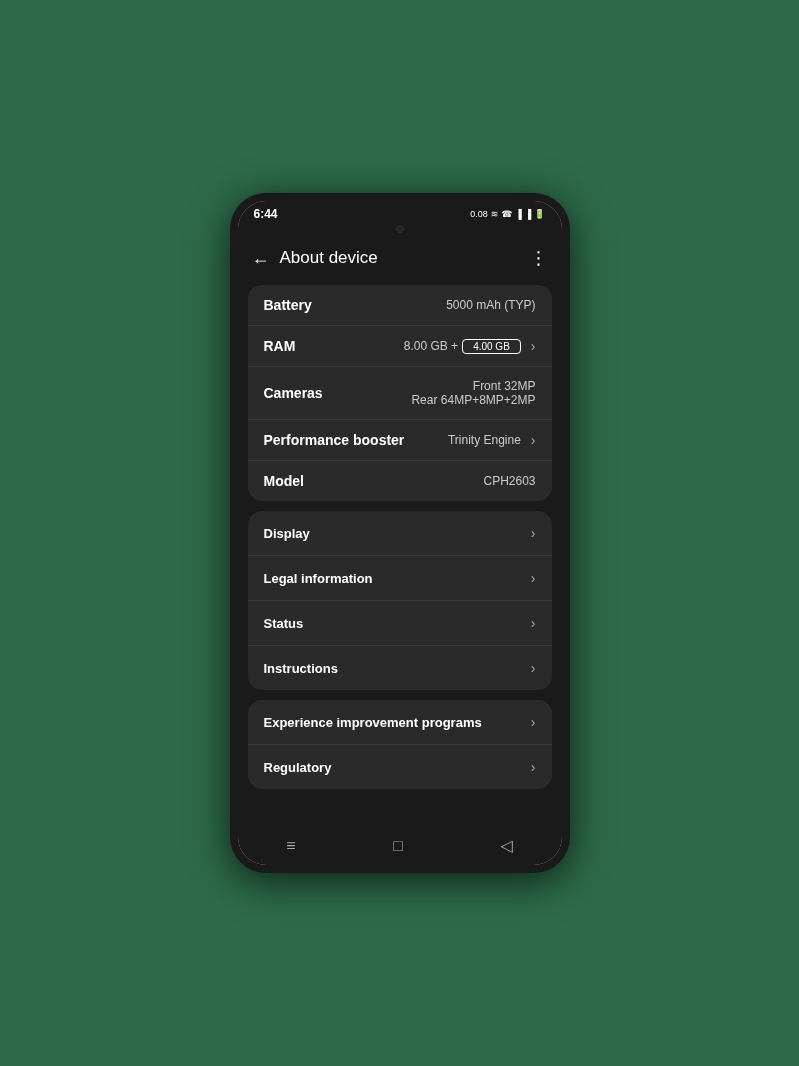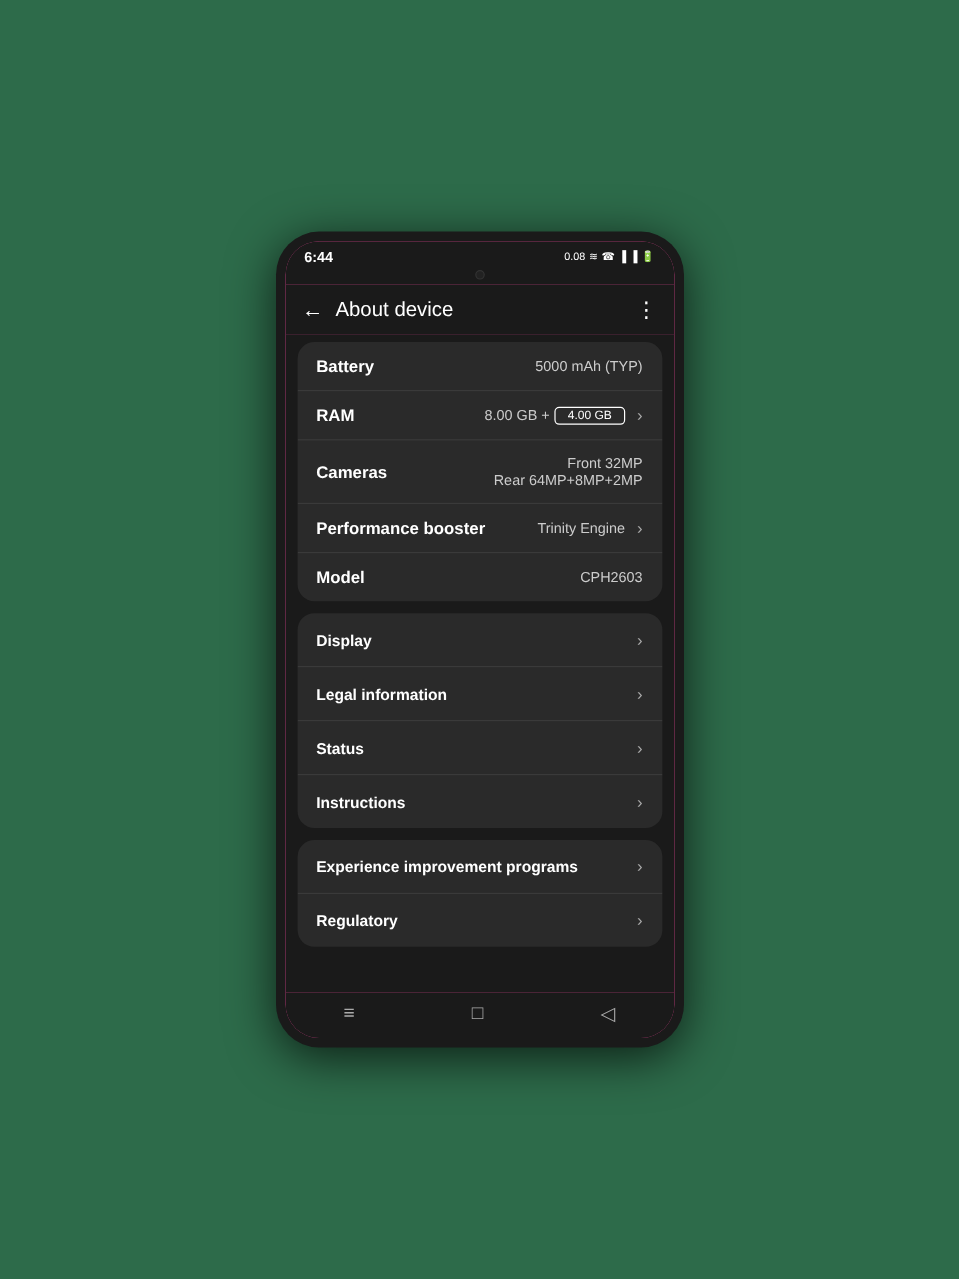--- a/index.html
+++ b/index.html
@@ -20,21 +20,21 @@
       background: #1a1a1a;
       border-radius: 36px;
       padding: 8px;
       box-shadow: 0 8px 40px rgba(0,0,0,0.7);
       position: relative;
     }
 
     .phone-inner {
       width: 100%;
       height: 100%;
-      background: #ec4899;
+      background: #fca5a5;
       border-radius: 28px;
       overflow: hidden;
       display: flex;
       flex-direction: column;
     }
 
     
     .status-bar {
       background: #1a1a1a;
       display: flex;

